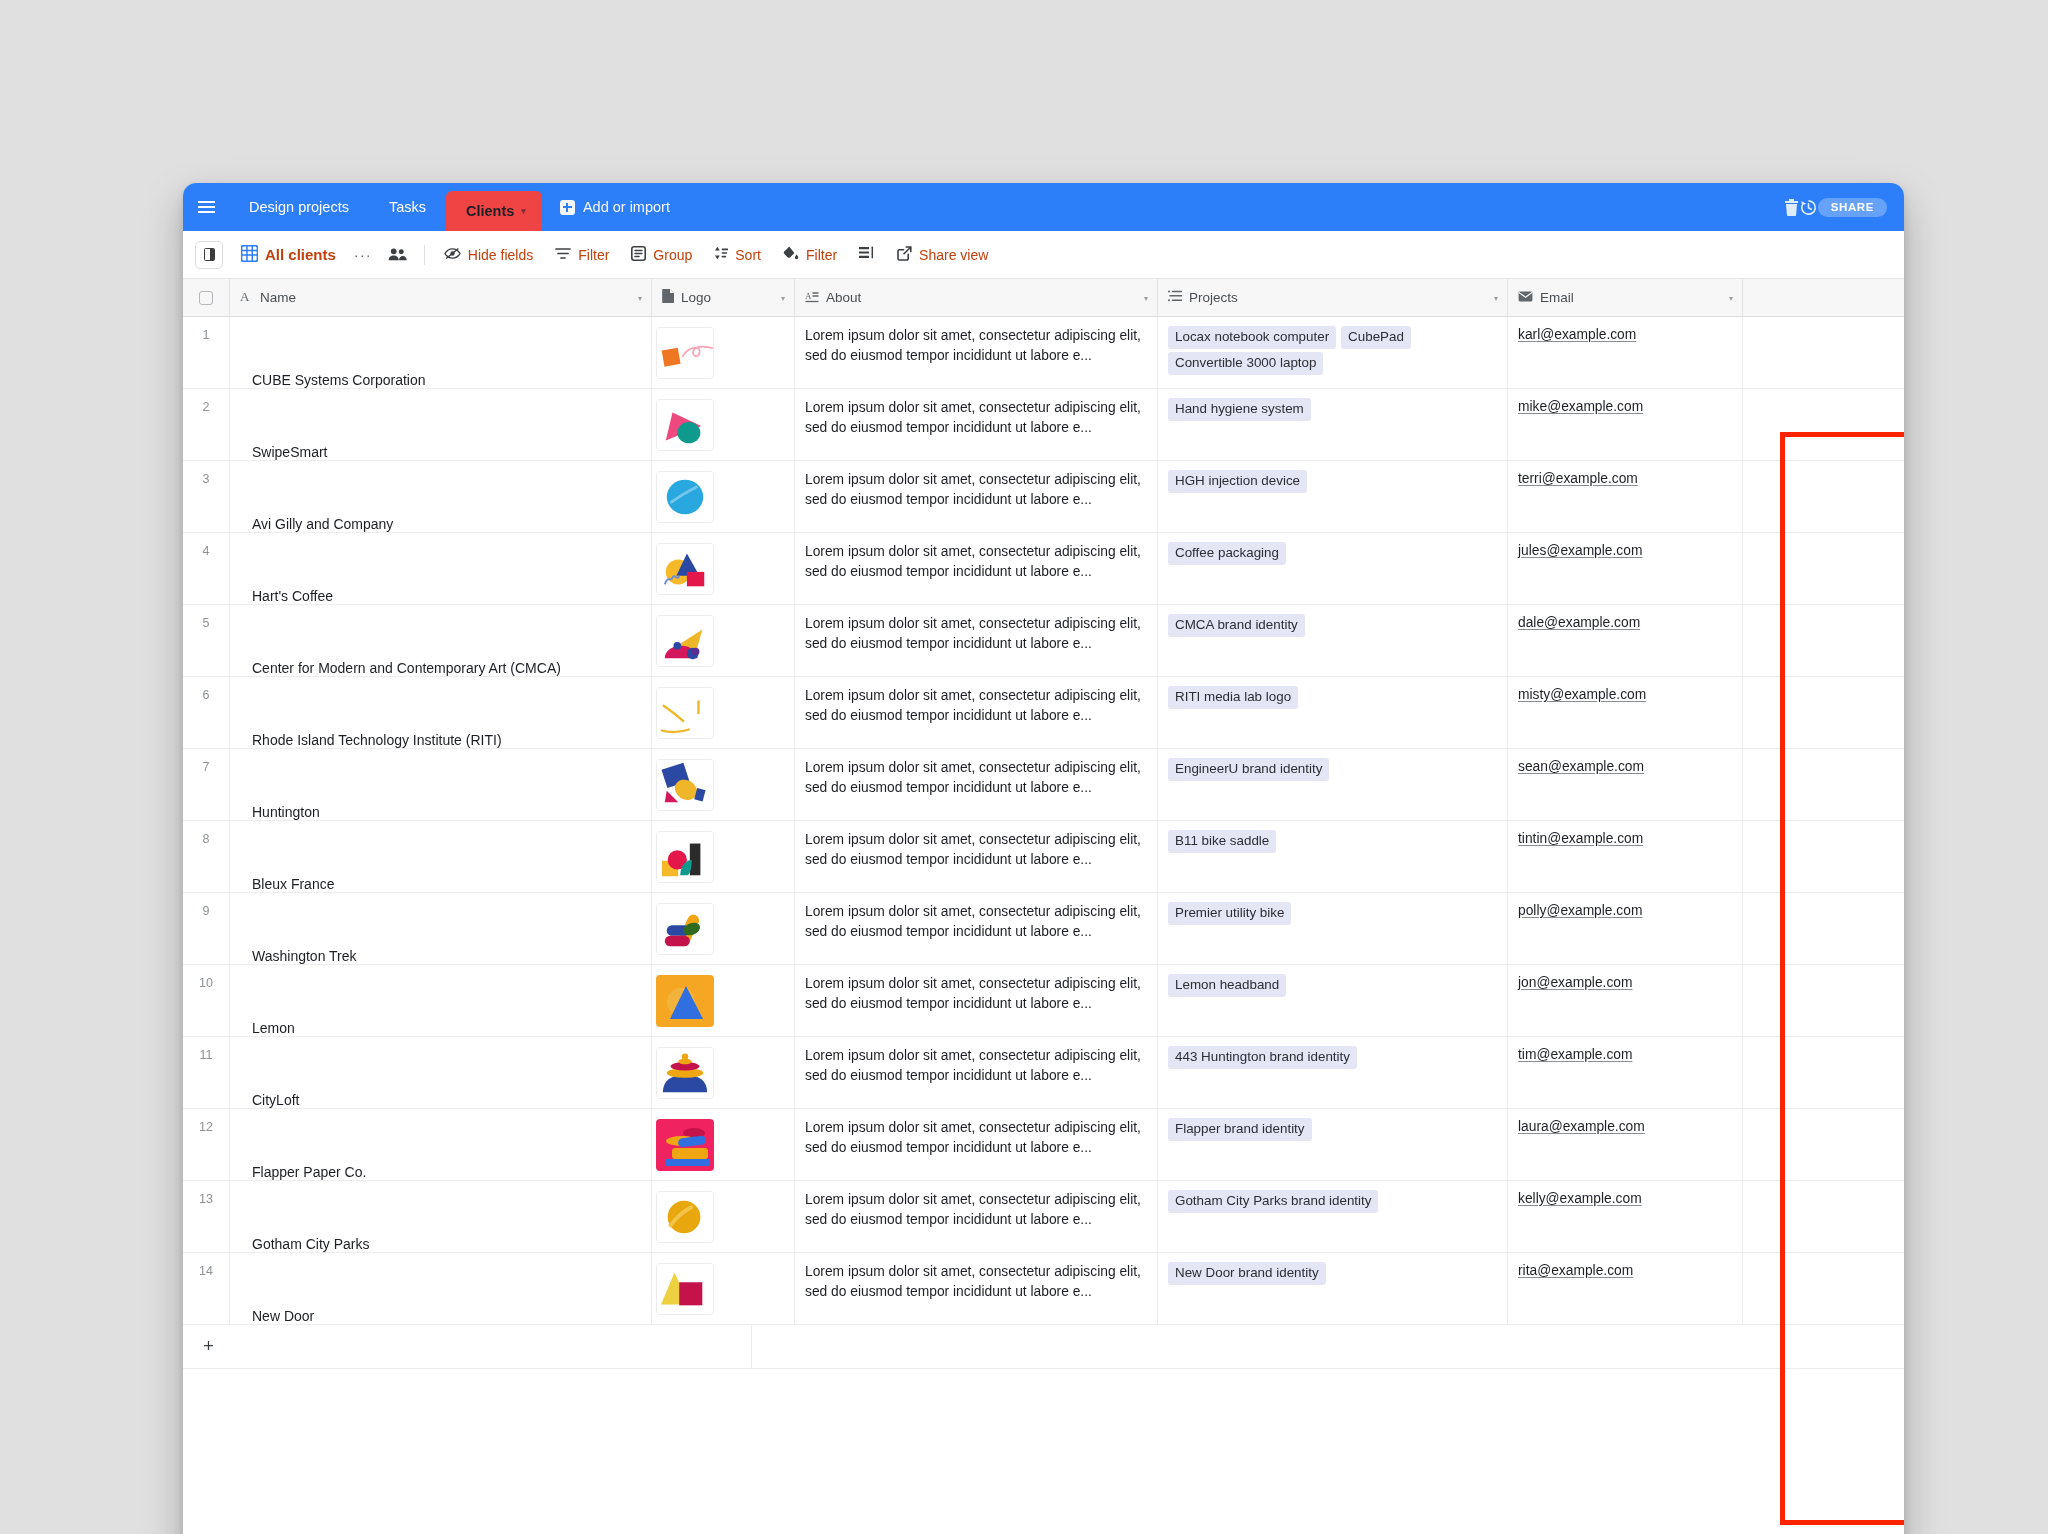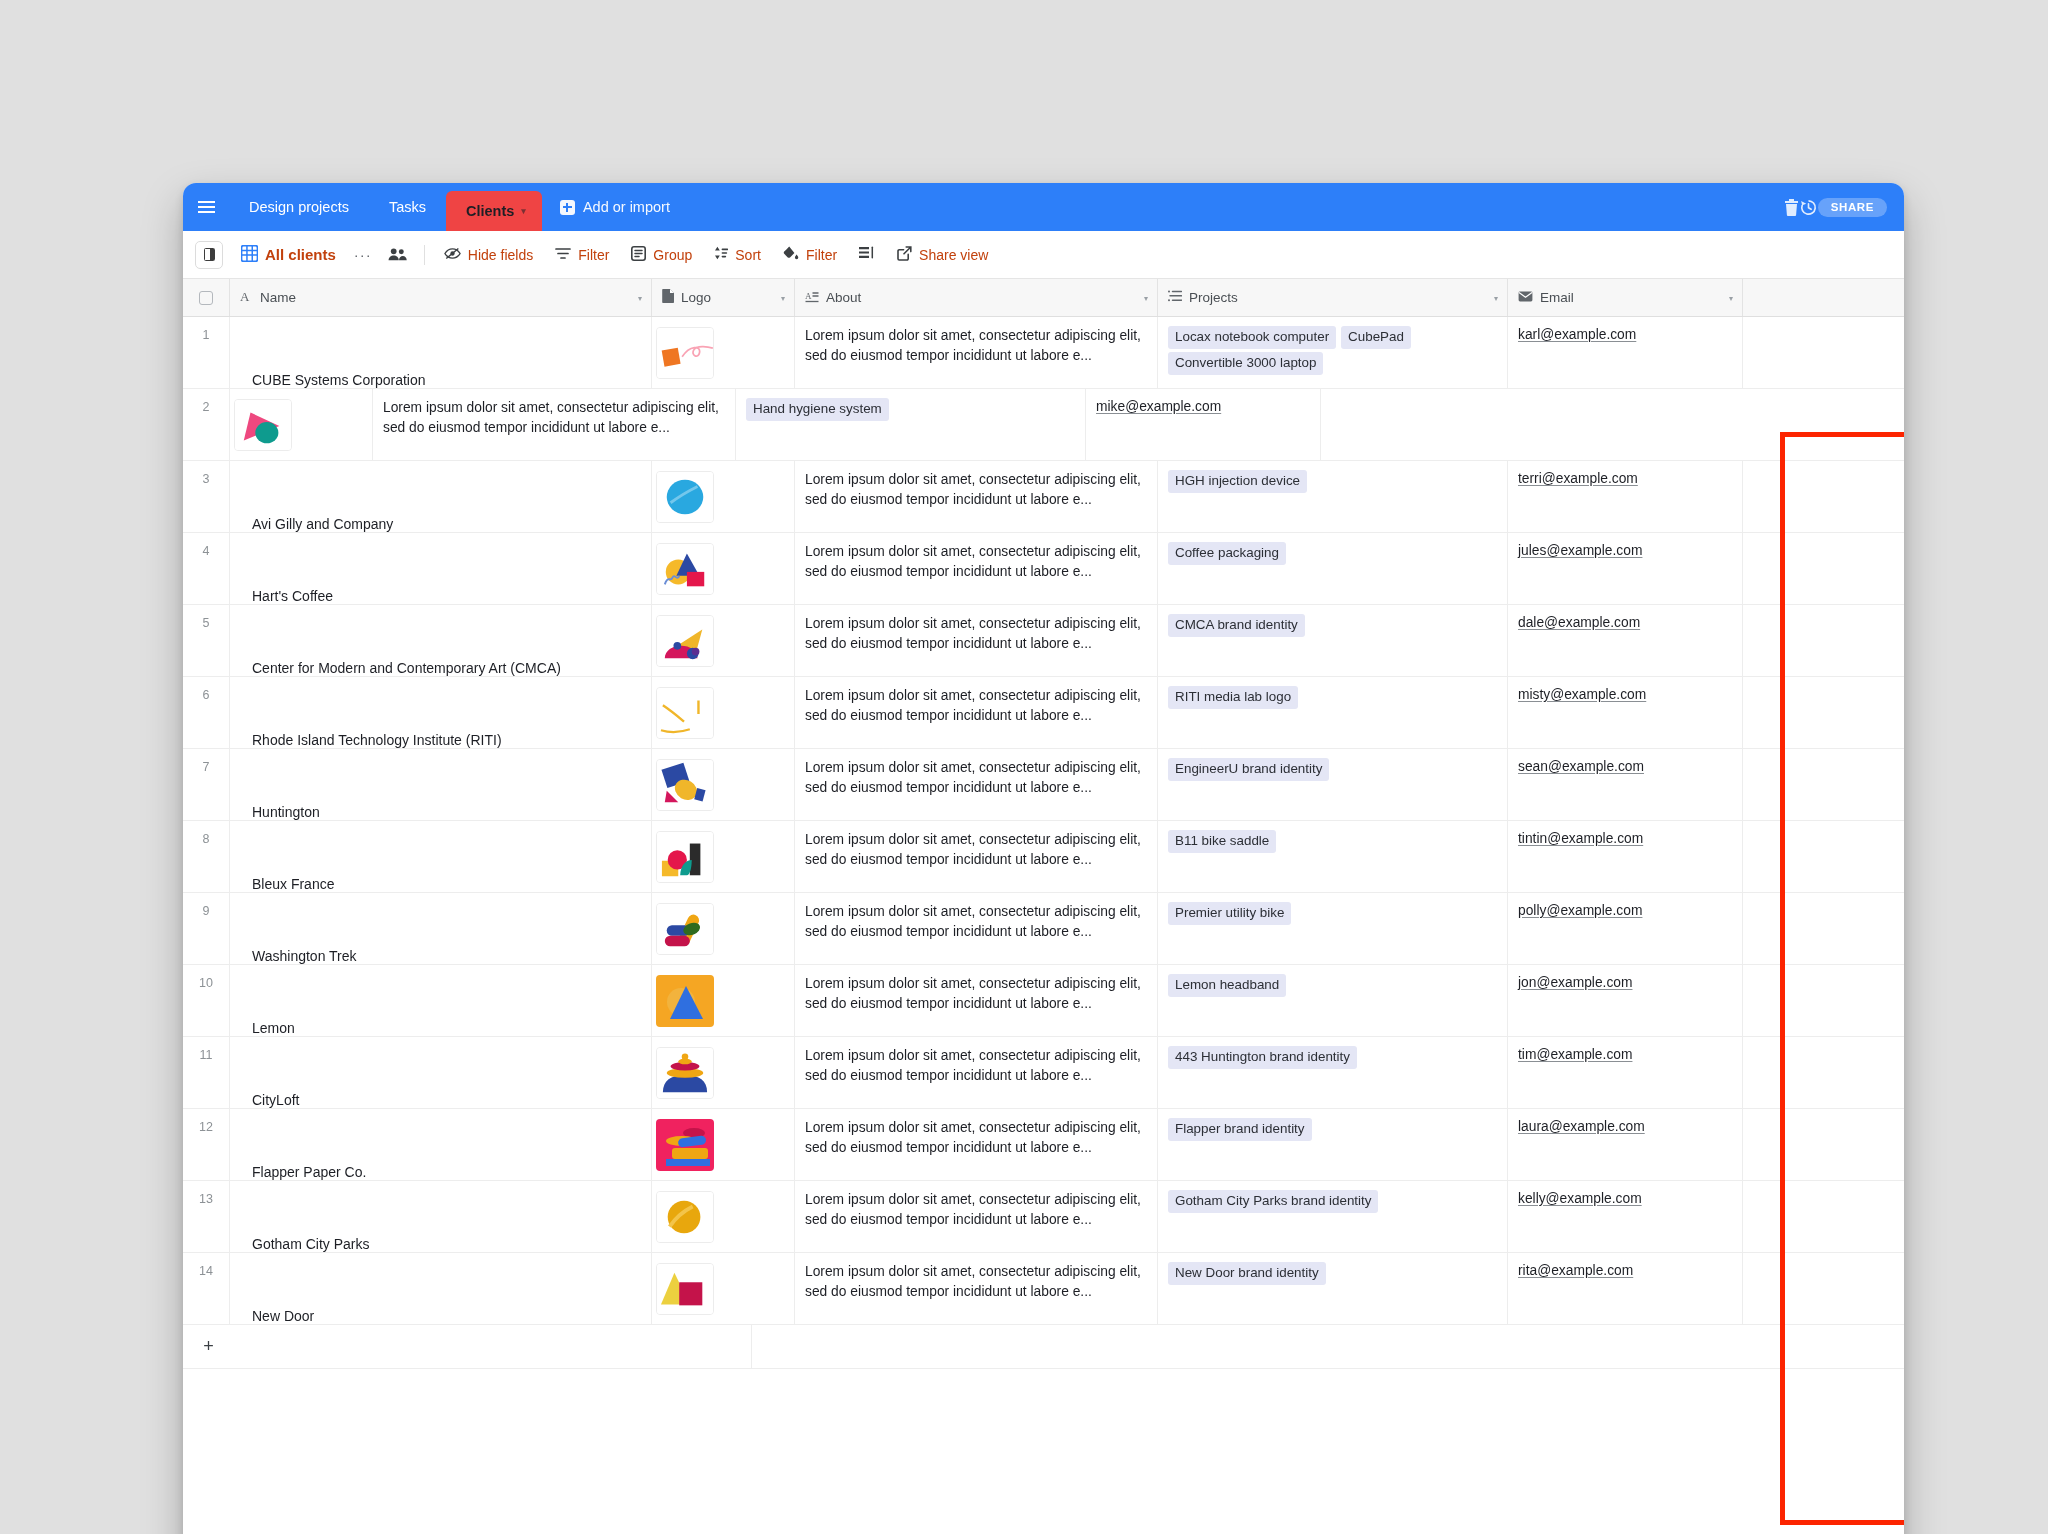--- a/index.html
+++ b/index.html
@@ -467,20 +467,23 @@
             <span class="chip">CubePad</span>
             <span class="chip">Convertible 3000 laptop</span>
           </div>
           <div class="cell c-email">
             <span class="email-link">karl@example.com</span>
           </div>
           <div class="cell c-tail"></div>
         </div>
         <div class="row">
           <div class="cell c-check">2</div>
+          <div class="cell c-name">
+            <span>SwipeSmart</span>
+          </div>
           <div class="cell c-logo">
             <svg class="logo-thumb" viewBox="0 0 58 52">
               <use href="#art-logo-swipesmart"></use>
             </svg>
           </div>
           <div class="cell c-about">
             <span class="about-text">Lorem ipsum dolor sit amet, consectetur adipiscing elit, sed do eiusmod tempor incididunt ut labore e...</span>
           </div>
           <div class="cell c-proj">
             <span class="chip">Hand hygiene system</span>

